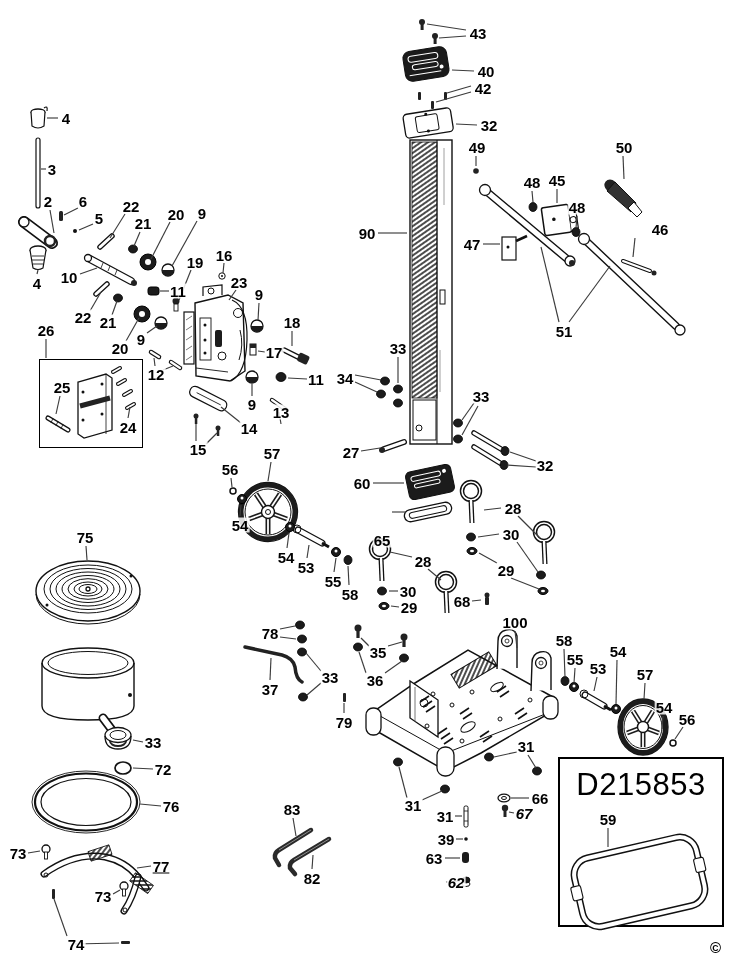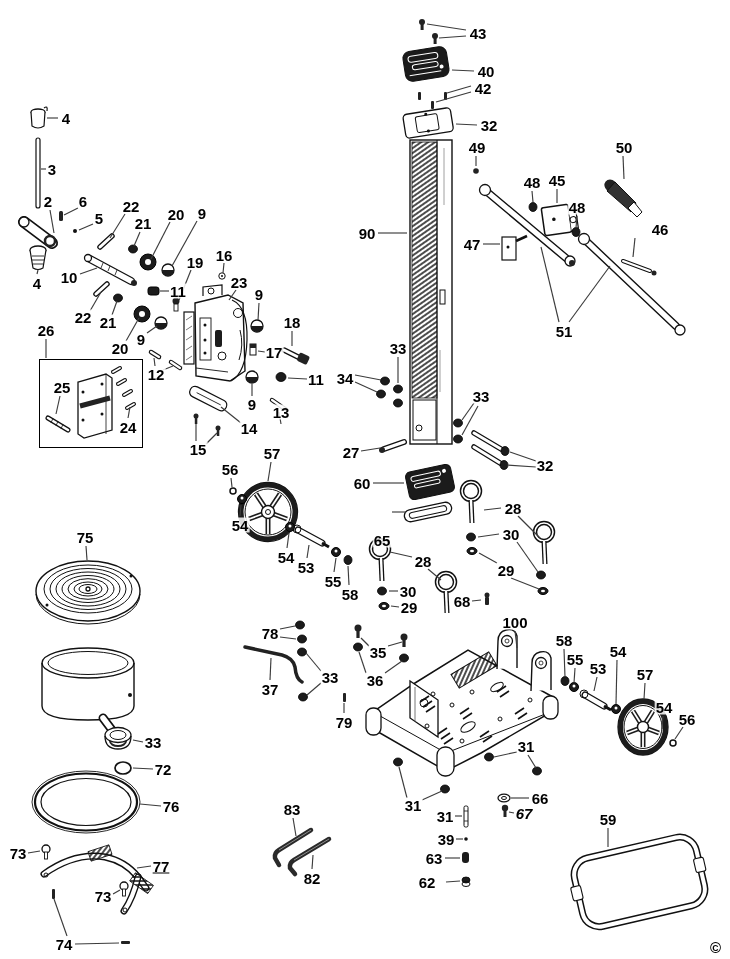--- a/index.html
+++ b/index.html
@@ -20,20 +20,23 @@
   .nut{fill:#1c1c1c;stroke:#000;stroke-width:0.8;}
   .outl{fill:#fff;stroke:#111;stroke-width:1.3;}
   .thin{fill:none;stroke:#111;stroke-width:1;}
 </style>
 </head>
 <body>
 
 <div id="stage">
 
   <div class="box" id="box26" style="left:39px;top:359px;width:104px;height:89px"></div>
+  <div class="box" id="k53" style="left:558px;top:757px;width:166px;height:170px">
+    <div class="kit-title">D215853</div>
+  </div>
 
   <svg id="scene" width="730" height="959" viewBox="0 0 730 959">
     <defs>
       <pattern id="hz" width="6" height="4" patternUnits="userSpaceOnUse" patternTransform="rotate(-35)">
         <line x1="0" y1="2" x2="6" y2="2" stroke="#111" stroke-width="1.5"></line>
       </pattern>
     </defs>
 
     <g>
       <rect x="410" y="140" width="42" height="304" fill="#fff" stroke="#111" stroke-width="1.4"></rect>
@@ -781,28 +784,28 @@
       <div class="plabel" style="left: 645px; top: 674px;">57</div>
       <div class="plabel" style="left: 664px; top: 707px;">54</div>
       <div class="plabel" style="left: 687px; top: 719px;">56</div>
       <div class="plabel" style="left: 526px; top: 746px;">31</div>
       <div class="plabel" style="left: 413px; top: 805px;">31</div>
       <div class="plabel" style="left: 540px; top: 798px;">66</div>
       <div class="plabel" style="left: 524px; top: 813px; font-style: italic;">67</div>
       <div class="plabel" style="left: 445px; top: 816px;">31</div>
       <div class="plabel" style="left: 446px; top: 839px;">39</div>
       <div class="plabel" style="left: 434px; top: 858px;">63</div>
-      <div class="plabel" style="left: 427px; top: 882px;">62</div>
+      <div class="plabel" style="left: 456px; top: 882px; font-style: italic;">62</div>
       <div class="plabel" style="left: 292px; top: 809px;">83</div>
       <div class="plabel" style="left: 312px; top: 878px; text-align: center;">82</div>
       <div class="plabel" style="left: 85px; top: 537px;">75</div>
       <div class="plabel" style="left: 153px; top: 742px;">33</div>
       <div class="plabel" style="left: 163px; top: 769px;">72</div>
       <div class="plabel" style="left: 171px; top: 806px; text-align: right;">76</div>
       <div class="plabel" style="left: 18px; top: 853px;">73</div>
       <div class="plabel" style="left: 161px; top: 866px; text-decoration: underline;">77</div>
       <div class="plabel" style="left: 103px; top: 896px;">73</div>
-      <div class="plabel" style="left: 64px; top: 944px; text-align: center;">74</div>
+      <div class="plabel" style="left: 76px; top: 944px; text-align: center;">74</div>
       <div class="plabel" style="left: 608px; top: 819px;">59</div>
     </div>
 
   <div class="copyright">©</div>
 </div>
 
 </body></html>

